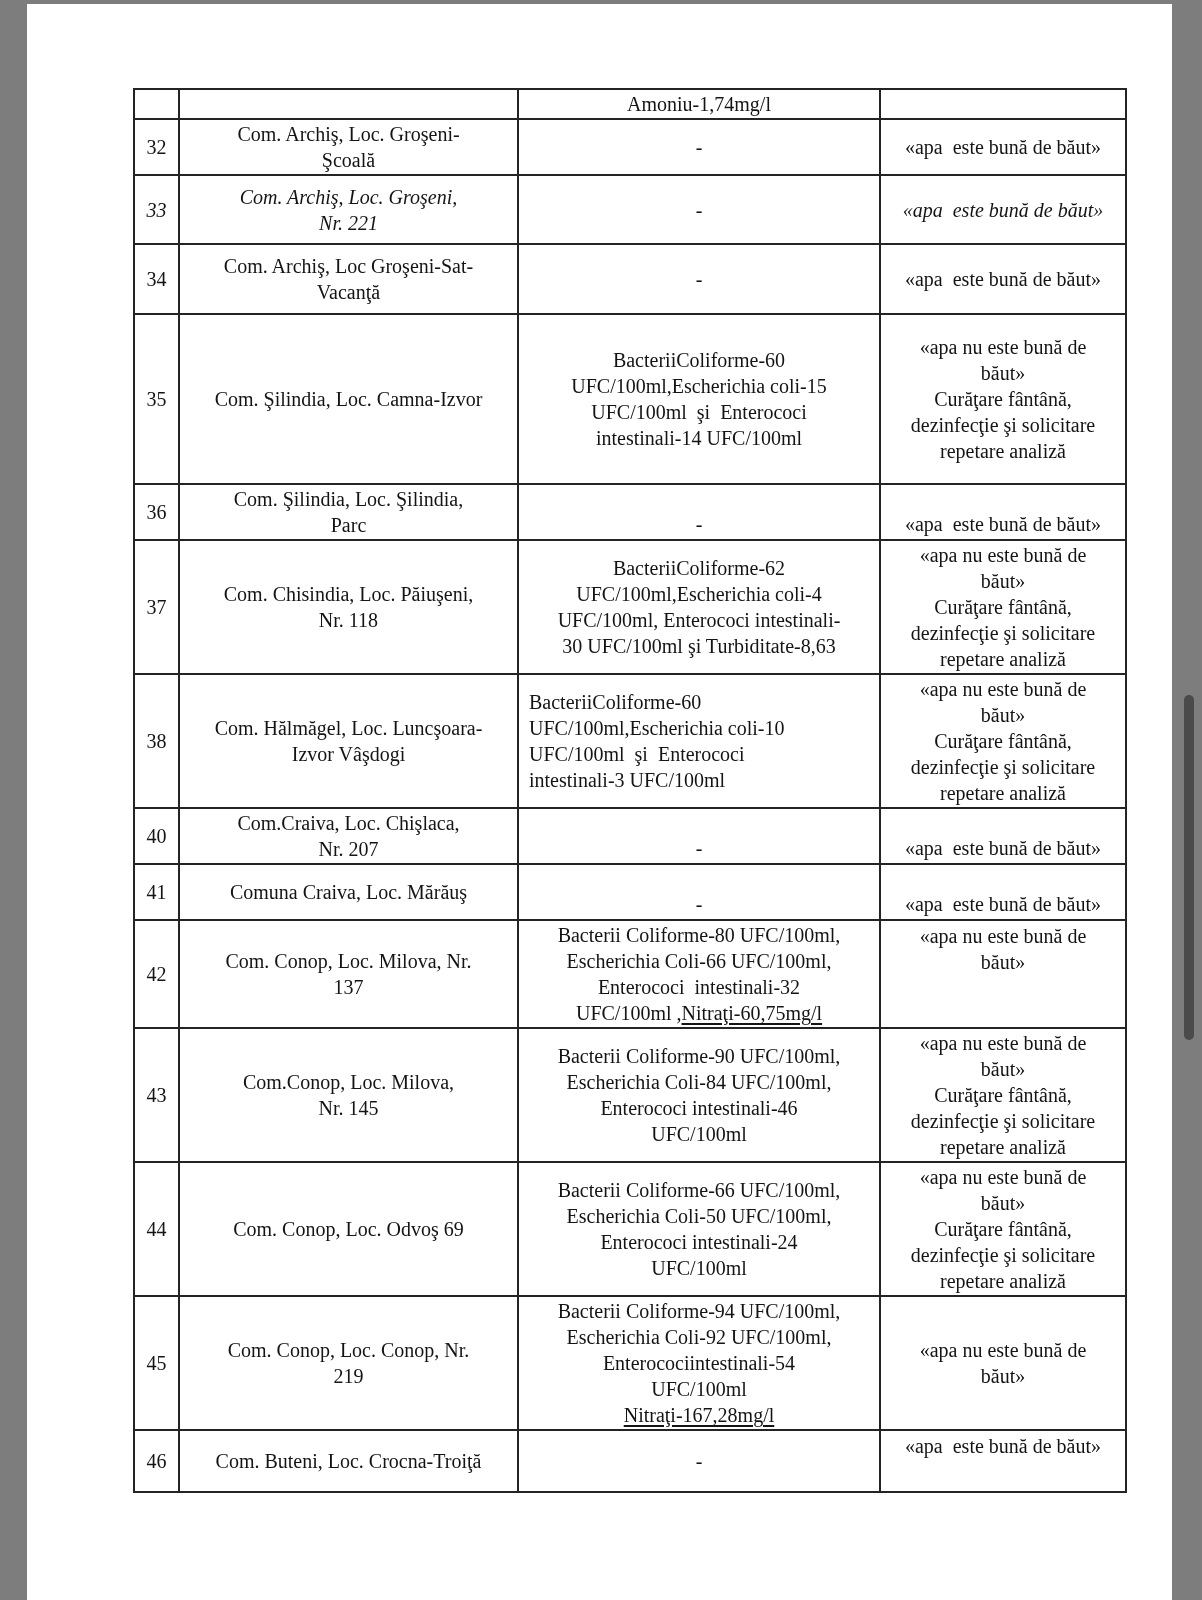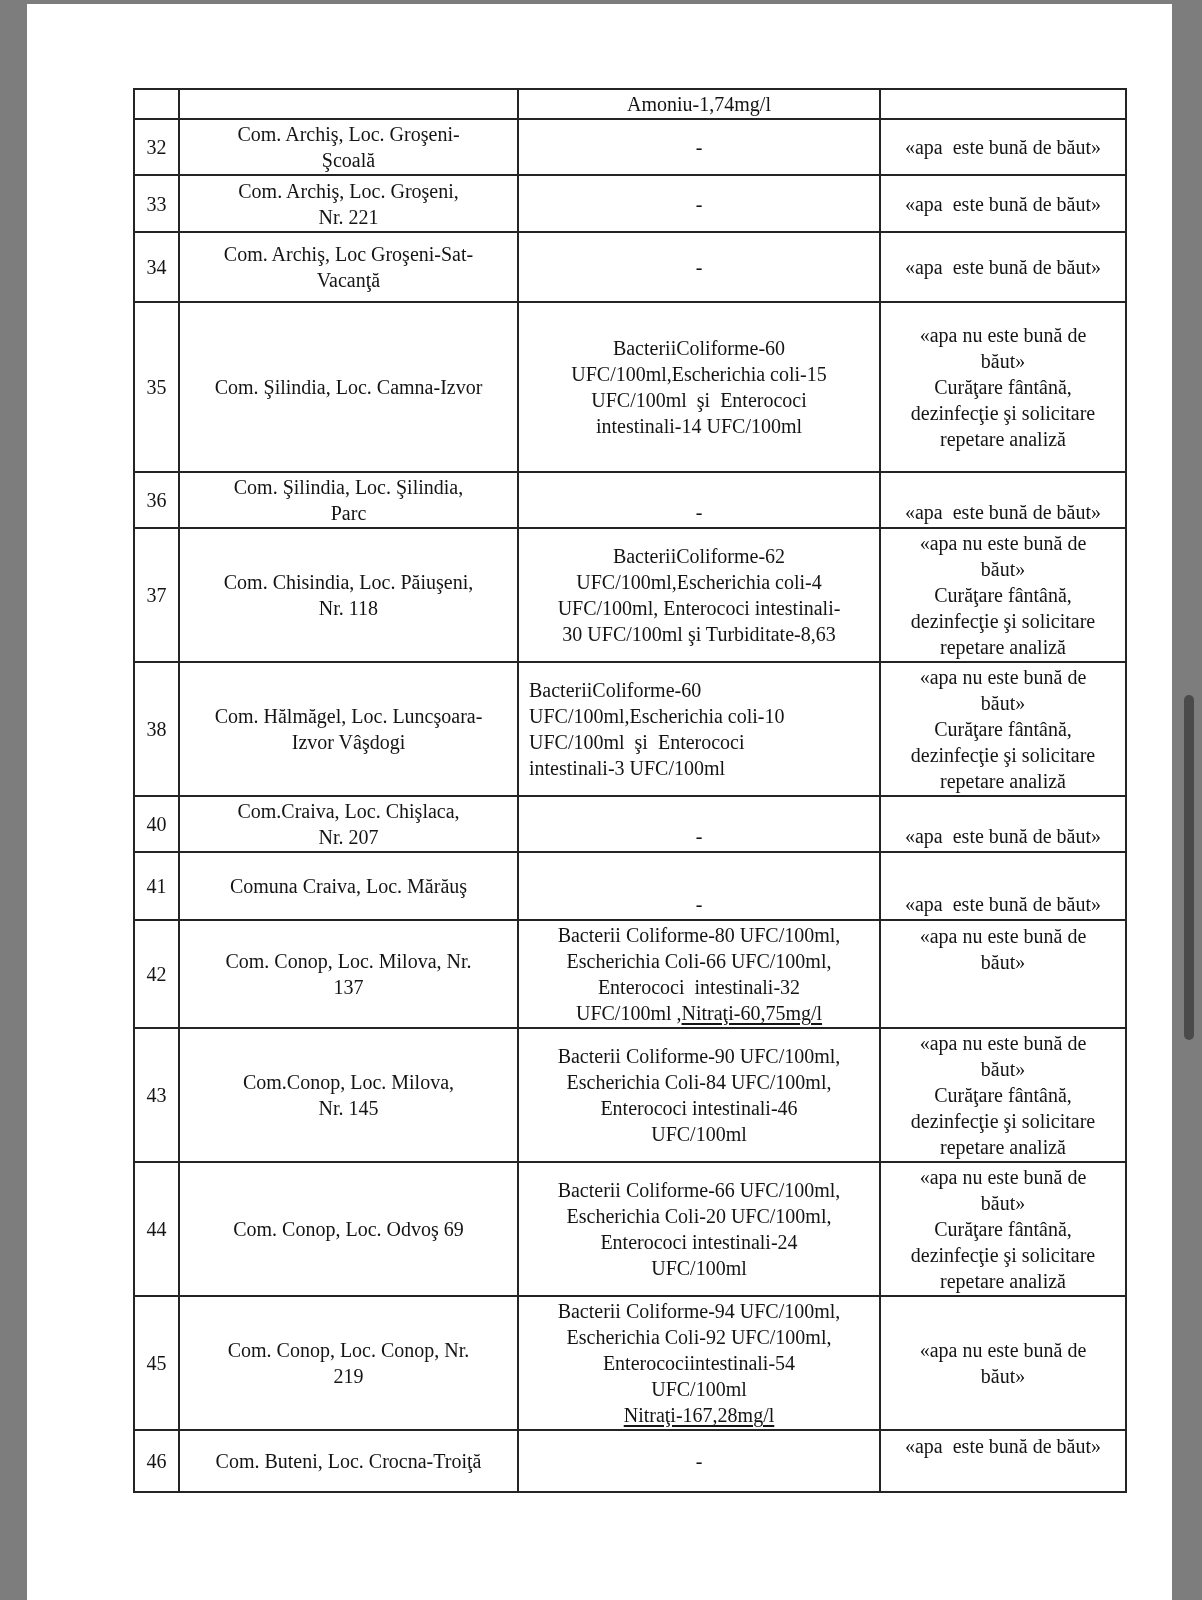--- a/index.html
+++ b/index.html
@@ -65,21 +65,21 @@
           <span class="ln">Com. Archiş, Loc. Groşeni-</span>
           <span class="ln">Şcoală</span>
         </td>
     <td>
           <span class="ln">-</span>
         </td>
     <td>
           <span class="ln">«apa  este bună de băut»</span>
         </td>
   </tr>
-      <tr style="height: 57px;">
+      <tr style="height: 69px; font-style: italic;">
     <td>33</td>
     <td>
           <span class="ln">Com. Archiş, Loc. Groşeni,</span>
           <span class="ln">Nr. 221</span>
         </td>
     <td>
           <span class="ln">-</span>
         </td>
     <td>
           <span class="ln">«apa  este bună de băut»</span>
@@ -176,21 +176,21 @@
           <span class="ln">Com.Craiva, Loc. Chişlaca,</span>
           <span class="ln">Nr. 207</span>
         </td>
     <td class="v-bottom">
           <span class="ln">-</span>
         </td>
     <td class="v-bottom">
           <span class="ln">«apa  este bună de băut»</span>
         </td>
   </tr>
-      <tr style="height: 68px;">
+      <tr style="height: 56px;">
     <td>41</td>
     <td>
           <span class="ln">Comuna Craiva, Loc. Mărăuş</span>
         </td>
     <td class="v-bottom">
           <span class="ln">-</span>
         </td>
     <td class="v-bottom">
           <span class="ln">«apa  este bună de băut»</span>
         </td>
@@ -232,21 +232,21 @@
           <span class="ln">repetare analiză</span>
         </td>
   </tr>
       <tr style="height: 133px;">
     <td>44</td>
     <td>
           <span class="ln">Com. Conop, Loc. Odvoş 69</span>
         </td>
     <td>
           <span class="ln">Bacterii Coliforme-66 UFC/100ml,</span>
-          <span class="ln">Escherichia Coli-20 UFC/100ml,</span>
+          <span class="ln">Escherichia Coli-50 UFC/100ml,</span>
           <span class="ln">Enterococi intestinali-24</span>
           <span class="ln">UFC/100ml</span>
         </td>
     <td>
           <span class="ln">«apa nu este bună de</span>
           <span class="ln">băut»</span>
           <span class="ln">Curăţare fântână,</span>
           <span class="ln">dezinfecţie şi solicitare</span>
           <span class="ln">repetare analiză</span>
         </td>

